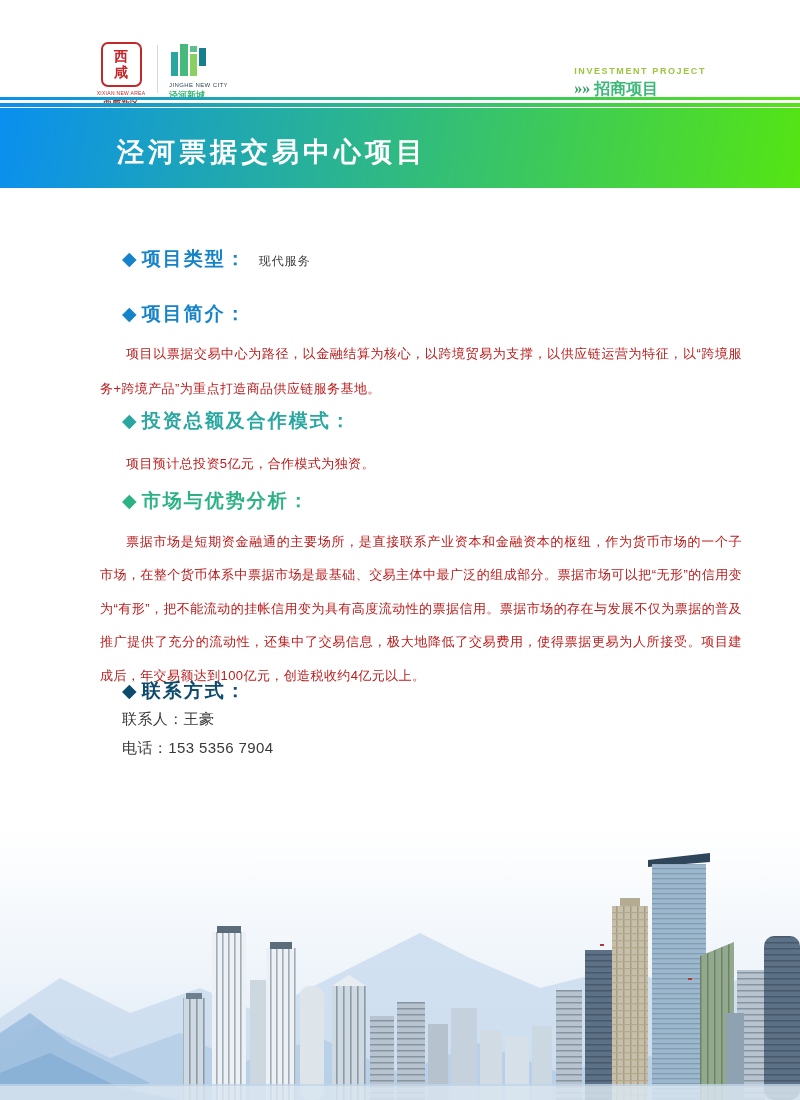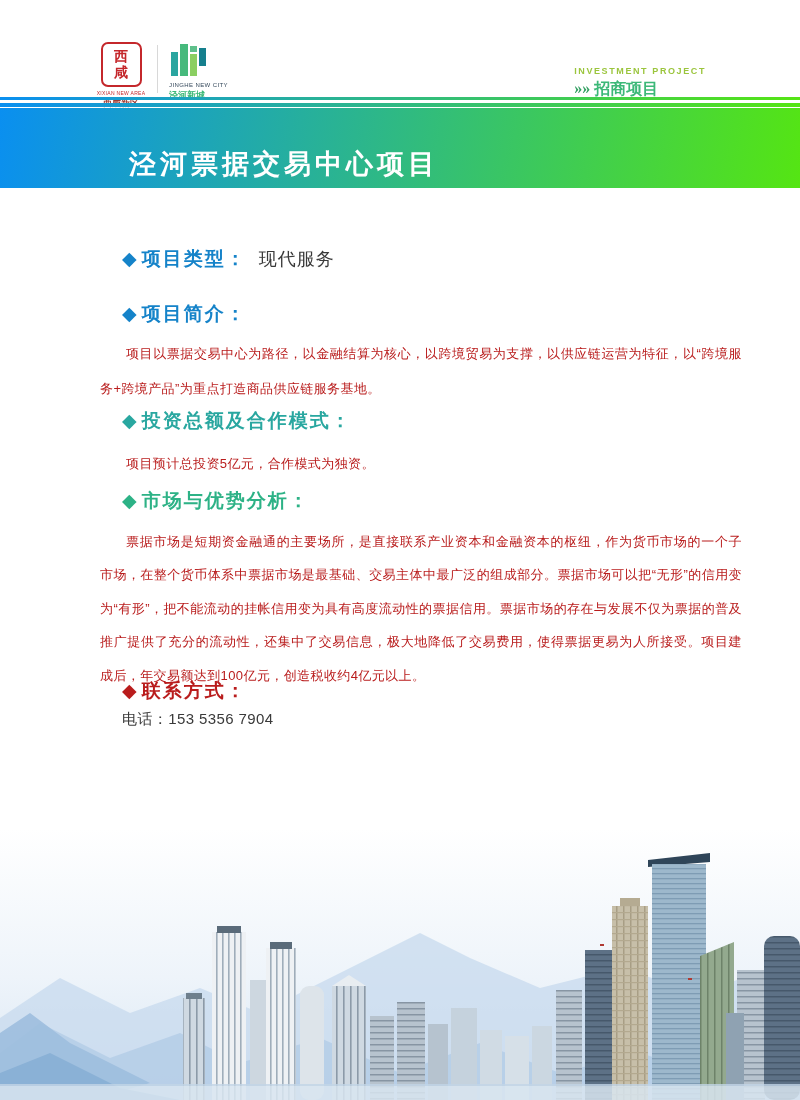--- a/index.html
+++ b/index.html
@@ -26,39 +26,39 @@
   .tag { position:absolute; top:66px; right:94px; text-align:left; }
   .tag-en { font-size:9px; letter-spacing:1.6px; font-weight:bold; white-space:nowrap; }
   .tag-cn { font-size:16px; font-family:"Liberation Serif","DejaVu Serif",serif; font-weight:bold; margin-top:3px; white-space:nowrap; }
   .tag-cn .chev { margin-right:4px; color:#2f9e5f; }
   
   .stripe { position:absolute; left:0; right:0; }
   .stripe1 { top:97px; height:3px; }
   .stripe2 { top:103px; height:4px; }
   .banner { position:absolute; top:108px; left:0; right:0; height:80px; }
   .banner h1 {
-    margin:16px; padding-left:113px; line-height:80px;
+    margin:4px; padding-left:113px; line-height:80px;
     font-family:"Liberation Serif","DejaVu Serif",serif;
     font-size:27px; letter-spacing:4px; font-weight:bold;
   }
   
   .sec-h {
     position:absolute; left:122px;
     font-family:"Liberation Serif","DejaVu Serif",serif;
     font-weight:bold; font-size:19px; letter-spacing:2px; white-space:nowrap;
   }
   .sec-h .bullet { margin-right:3px; }
   .h-type   { top:246px; }
   .h-intro  { top:301px; }
   .h-invest { top:408px; }
   .h-market { top:488px; }
   .h-contact{ top:678px; }
   .type-value {
     font-family:"Liberation Sans","DejaVu Sans",sans-serif;
-    font-weight:normal; font-size:18px; color:#3a3a3a; letter-spacing:1px; margin-left:12px;
+    font-weight:normal; font-size:12px; color:#3a3a3a; letter-spacing:1px; margin-left:12px;
   }
   .para {
     position:absolute; left:100px; right:58px;
     font-size:13px; color:#b91c1c; text-align:justify; text-indent:2em; letter-spacing:0.4px;
   }
   .para-intro  { top:323px; line-height:35px; }
   .para-invest { top:438px; line-height:26px; }
   .para-market { top:512px; line-height:33.4px; }
   .contact { position:absolute; left:122px; top:705px; font-size:15px; color:#3a3a3a; letter-spacing:0.4px; }
   .contact div { line-height:28.8px; }
@@ -123,24 +123,25 @@
     <div class="sec-h h-invest" style="color: rgb(41, 167, 160);">
       <span class="bullet">◆</span><span>投资总额及合作模式：</span>
     </div>
     <p class="para para-invest">项目预计总投资5亿元，合作模式为独资。</p>
 
     <div class="sec-h h-market" style="color: rgb(45, 178, 134);">
       <span class="bullet">◆</span><span>市场与优势分析：</span>
     </div>
     <p class="para para-market">票据市场是短期资金融通的主要场所，是直接联系产业资本和金融资本的枢纽，作为货币市场的一个子市场，在整个货币体系中票据市场是最基础、交易主体中最广泛的组成部分。票据市场可以把“无形”的信用变为“有形”，把不能流动的挂帐信用变为具有高度流动性的票据信用。票据市场的存在与发展不仅为票据的普及推广提供了充分的流动性，还集中了交易信息，极大地降低了交易费用，使得票据更易为人所接受。项目建成后，年交易额达到100亿元，创造税收约4亿元以上。</p>
 
-    <div class="sec-h h-contact" style="color: #b91c1c;">
+    <div class="sec-h h-contact" style="color: #0c4a6e;">
       <span class="bullet">◆</span><span>联系方式：</span>
     </div>
     <div class="contact">
+      <div>联系人：王豪</div>
       <div>电话：153 5356 7904</div>
     </div>
   </main>
 
   <div class="skyline">
     <svg viewBox="0 0 800 272" preserveAspectRatio="none">
       <defs>
         <linearGradient id="sky" x1="0" y1="0" x2="0" y2="1">
           <stop offset="0" stop-color="#ffffff"></stop>
           <stop offset="0.55" stop-color="#eef4fa"></stop>

